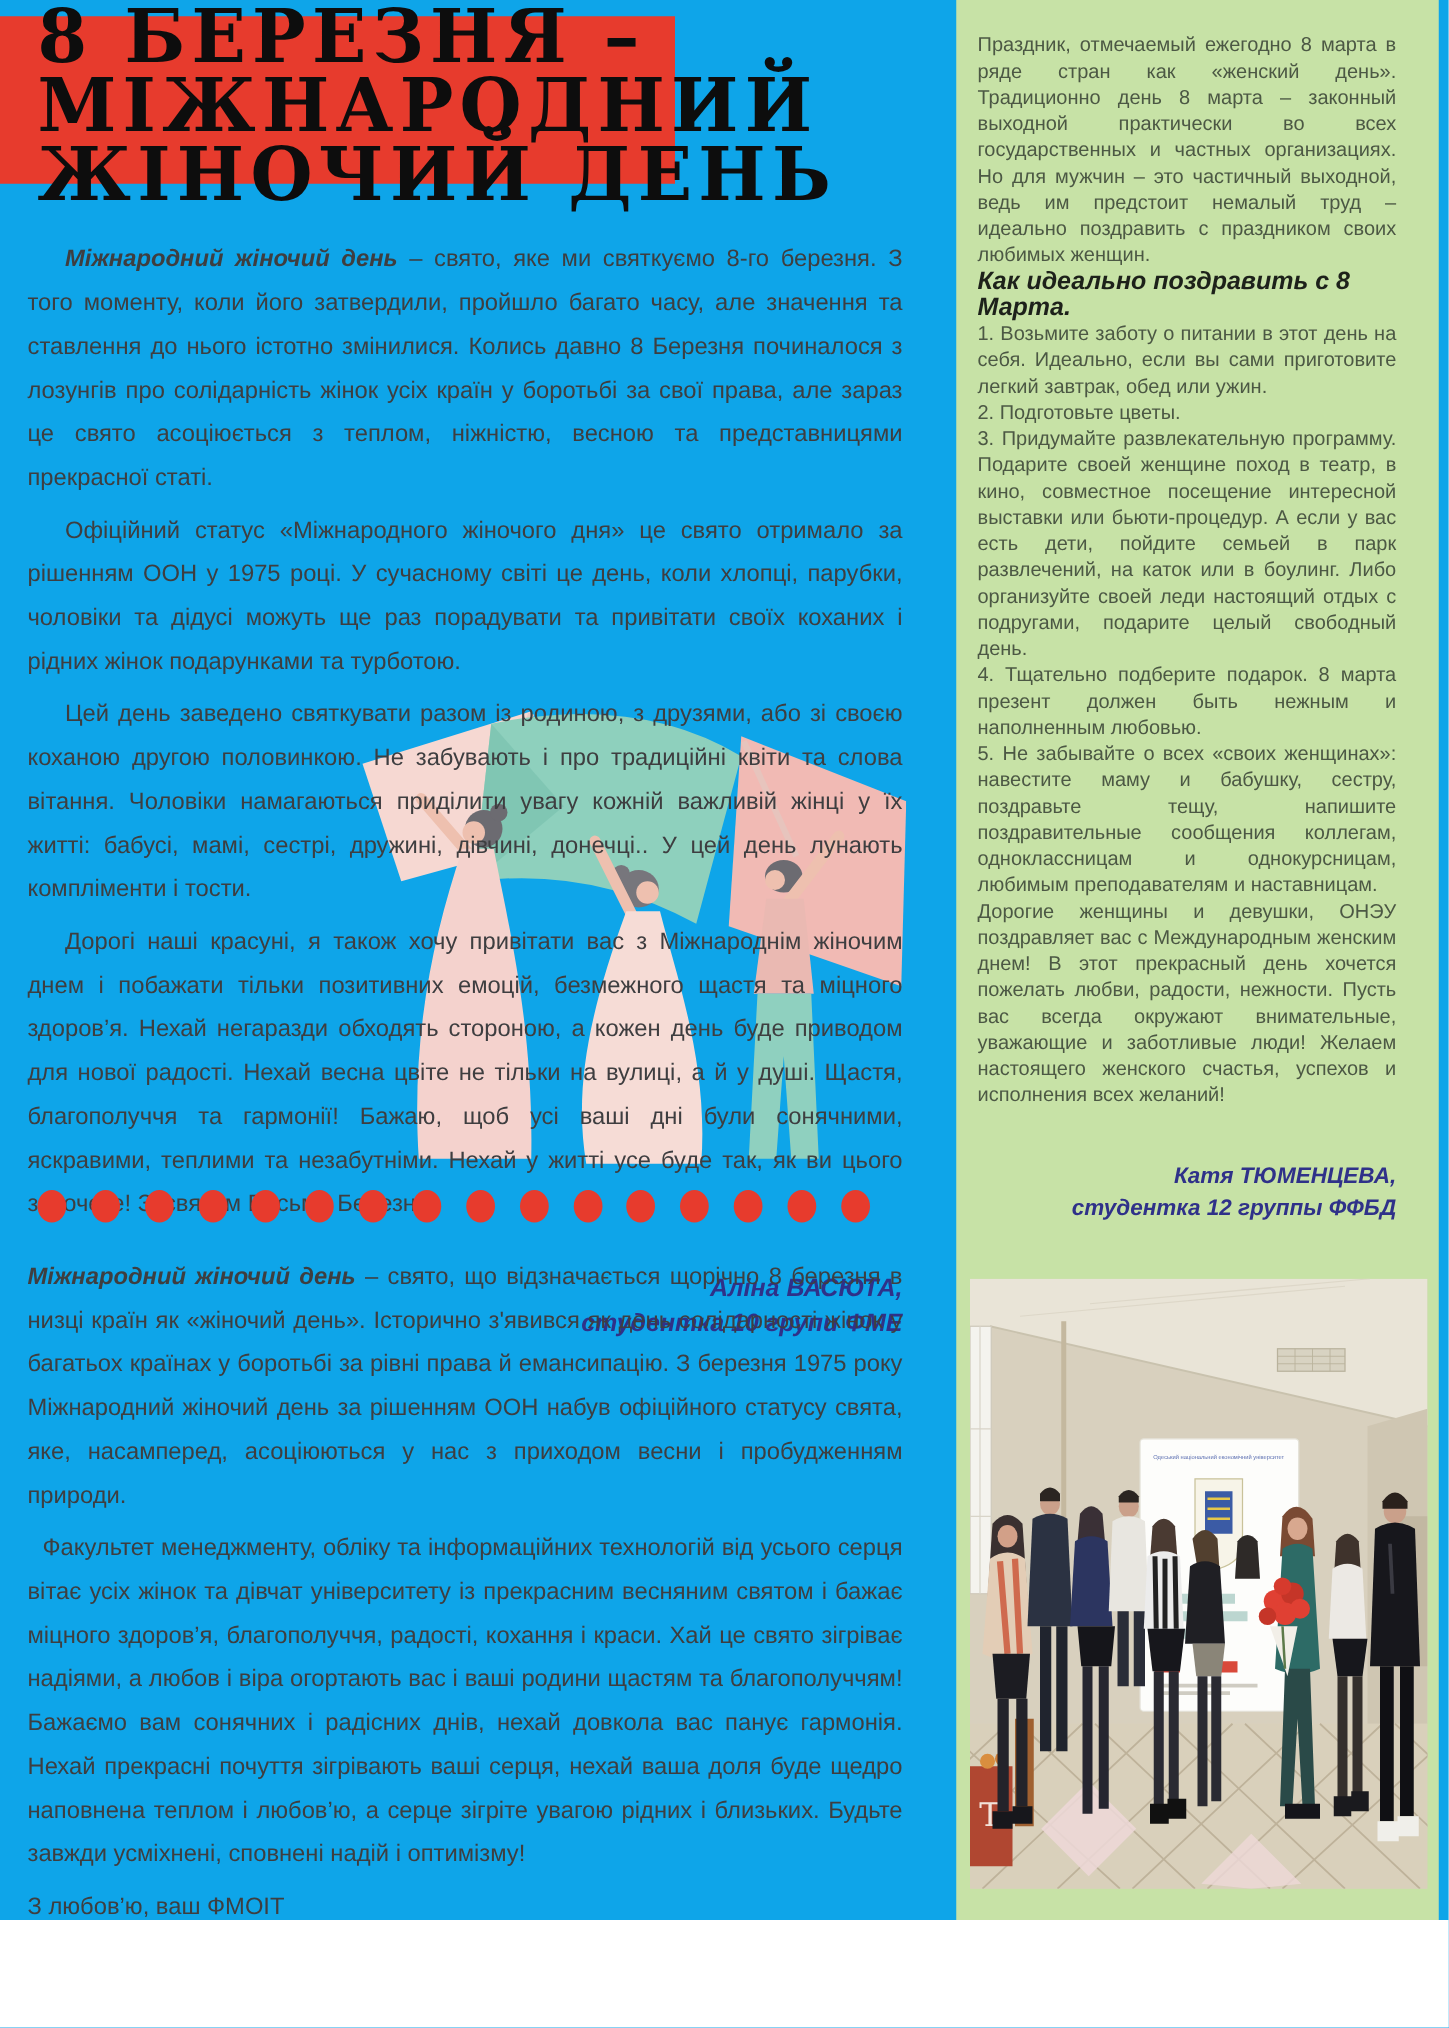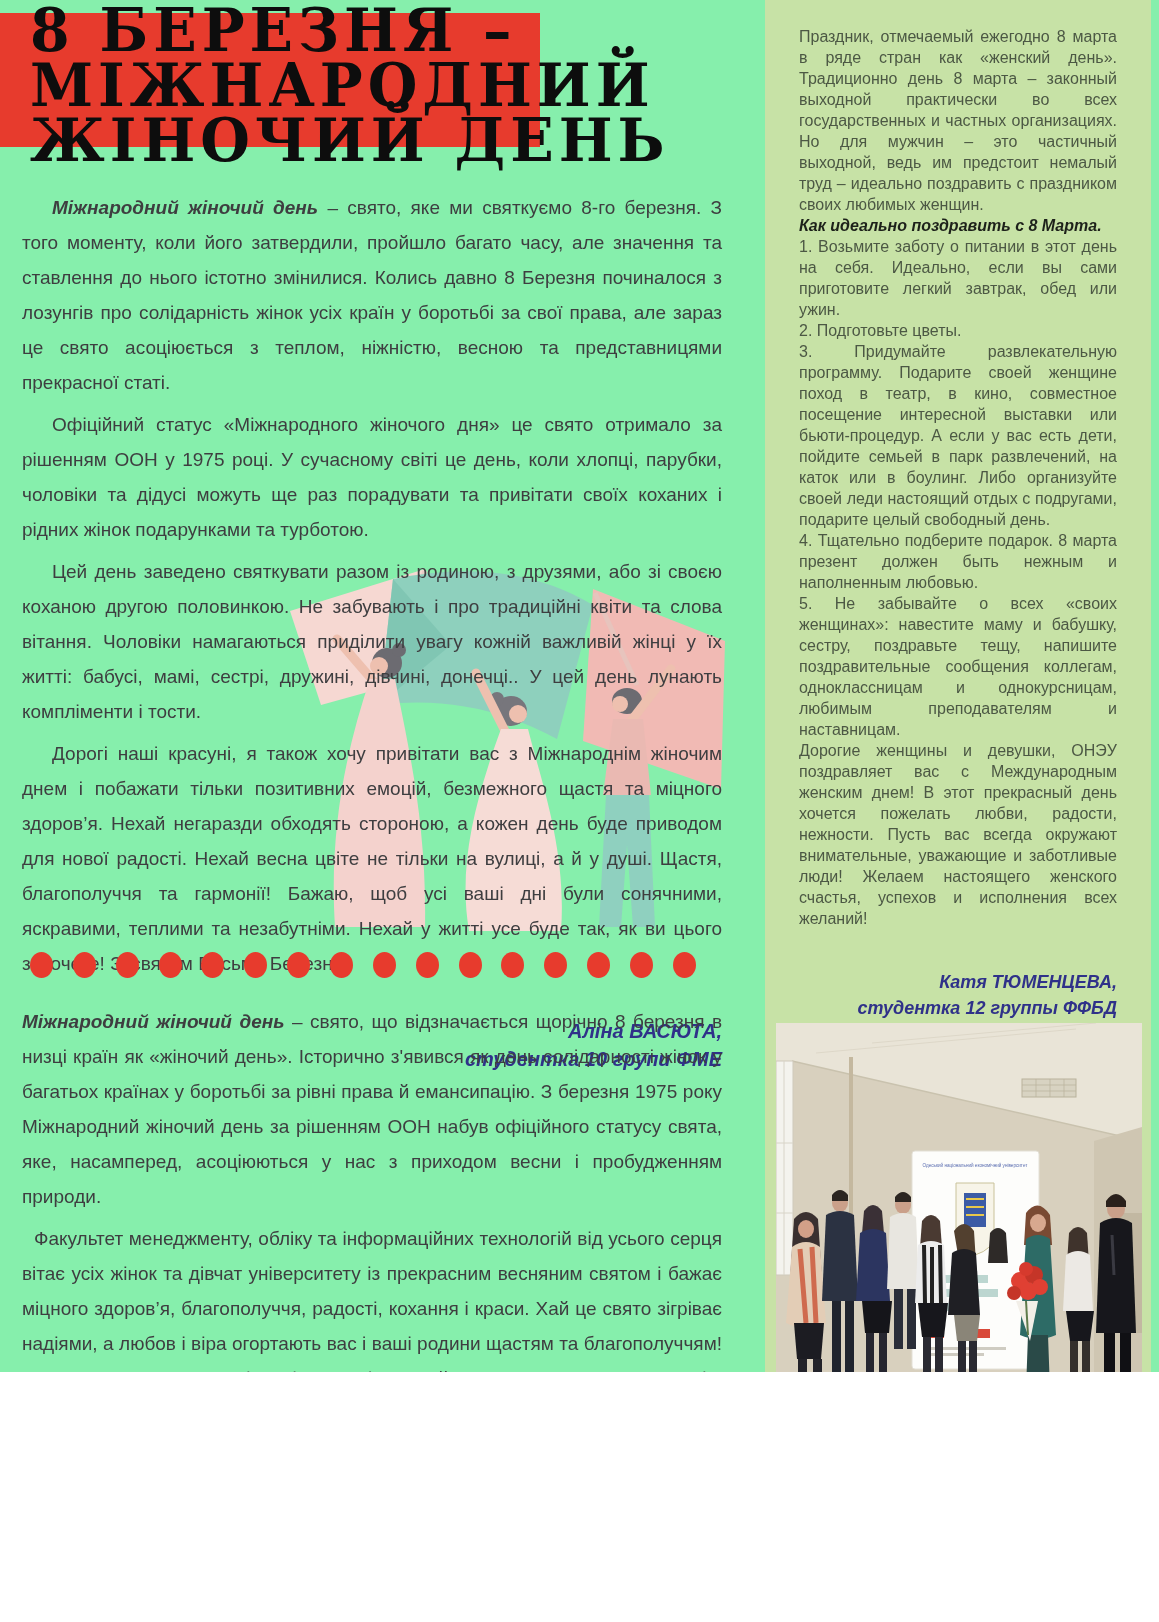--- a/index.html
+++ b/index.html
@@ -1,16 +1,16 @@
 <!DOCTYPE html>
 <html><head>
 <meta charset="utf-8">
 <style>
   html,body{margin:0;padding:0;background:#ffffff;}
-  .page{position:relative;width:1159px;height:1372px;background:#86efac;overflow:hidden;
+  .page{position:relative;width:1159px;height:1536px;background:#0ea5e9;overflow:hidden;
         font-family:"Liberation Sans", sans-serif;}
 
   
   .title-red{position:absolute;left:0;top:13px;width:540px;height:134px;background:#e73b2d;}
   .title-text{position:absolute;left:30px;top:2px;color:#0d0d0d;
       font-family:"DejaVu Serif", serif;font-weight:bold;
       font-size:57px;line-height:53px;letter-spacing:5px;white-space:nowrap;
       transform:scaleY(1.04);transform-origin:top left;}
 
   
@@ -28,23 +28,23 @@
   
   .dots{position:absolute;left:30px;top:952px;width:666px;display:flex;
         justify-content:space-between;z-index:2;}
   .dots i{display:block;width:23px;height:26px;border-radius:50%;background:#e73b2d;}
 
   
   .illu{position:absolute;left:275px;top:553px;width:450px;height:382px;z-index:1;}
 
   
   .sidebar{position:absolute;left:765px;top:0;width:386px;height:1622px;background:#c7e2a6;
-           box-sizing:border-box;padding:26px 34px 0 34px;z-index:2;}
+           box-sizing:border-box;padding:26px 34px 0 17px;z-index:2;}
   .sp{margin:0;font-size:16px;line-height:21px;color:#4c5844;text-align:justify;}
-  .sb-head{margin:0;font-size:16px;line-height:21px;color:#1d211a;
+  .sb-head{margin:0;font-size:20px;line-height:21px;color:#1d211a;
            font-weight:bold;font-style:italic;}
   .sb-sig{margin-top:40px;text-align:right;color:#2f3189;font-weight:bold;font-style:italic;
           font-size:18px;line-height:26px;}
   .photo{position:absolute;left:11px;top:1023px;width:366px;height:488px;}
 
   
   .pagenum{position:absolute;left:546px;top:1559px;width:54px;height:54px;border-radius:50%;
            background:#e73b2d;color:#fff;font-family:"DejaVu Serif", serif;font-weight:bold;
            font-size:28px;display:flex;align-items:center;justify-content:center;z-index:3;}
 </style>

